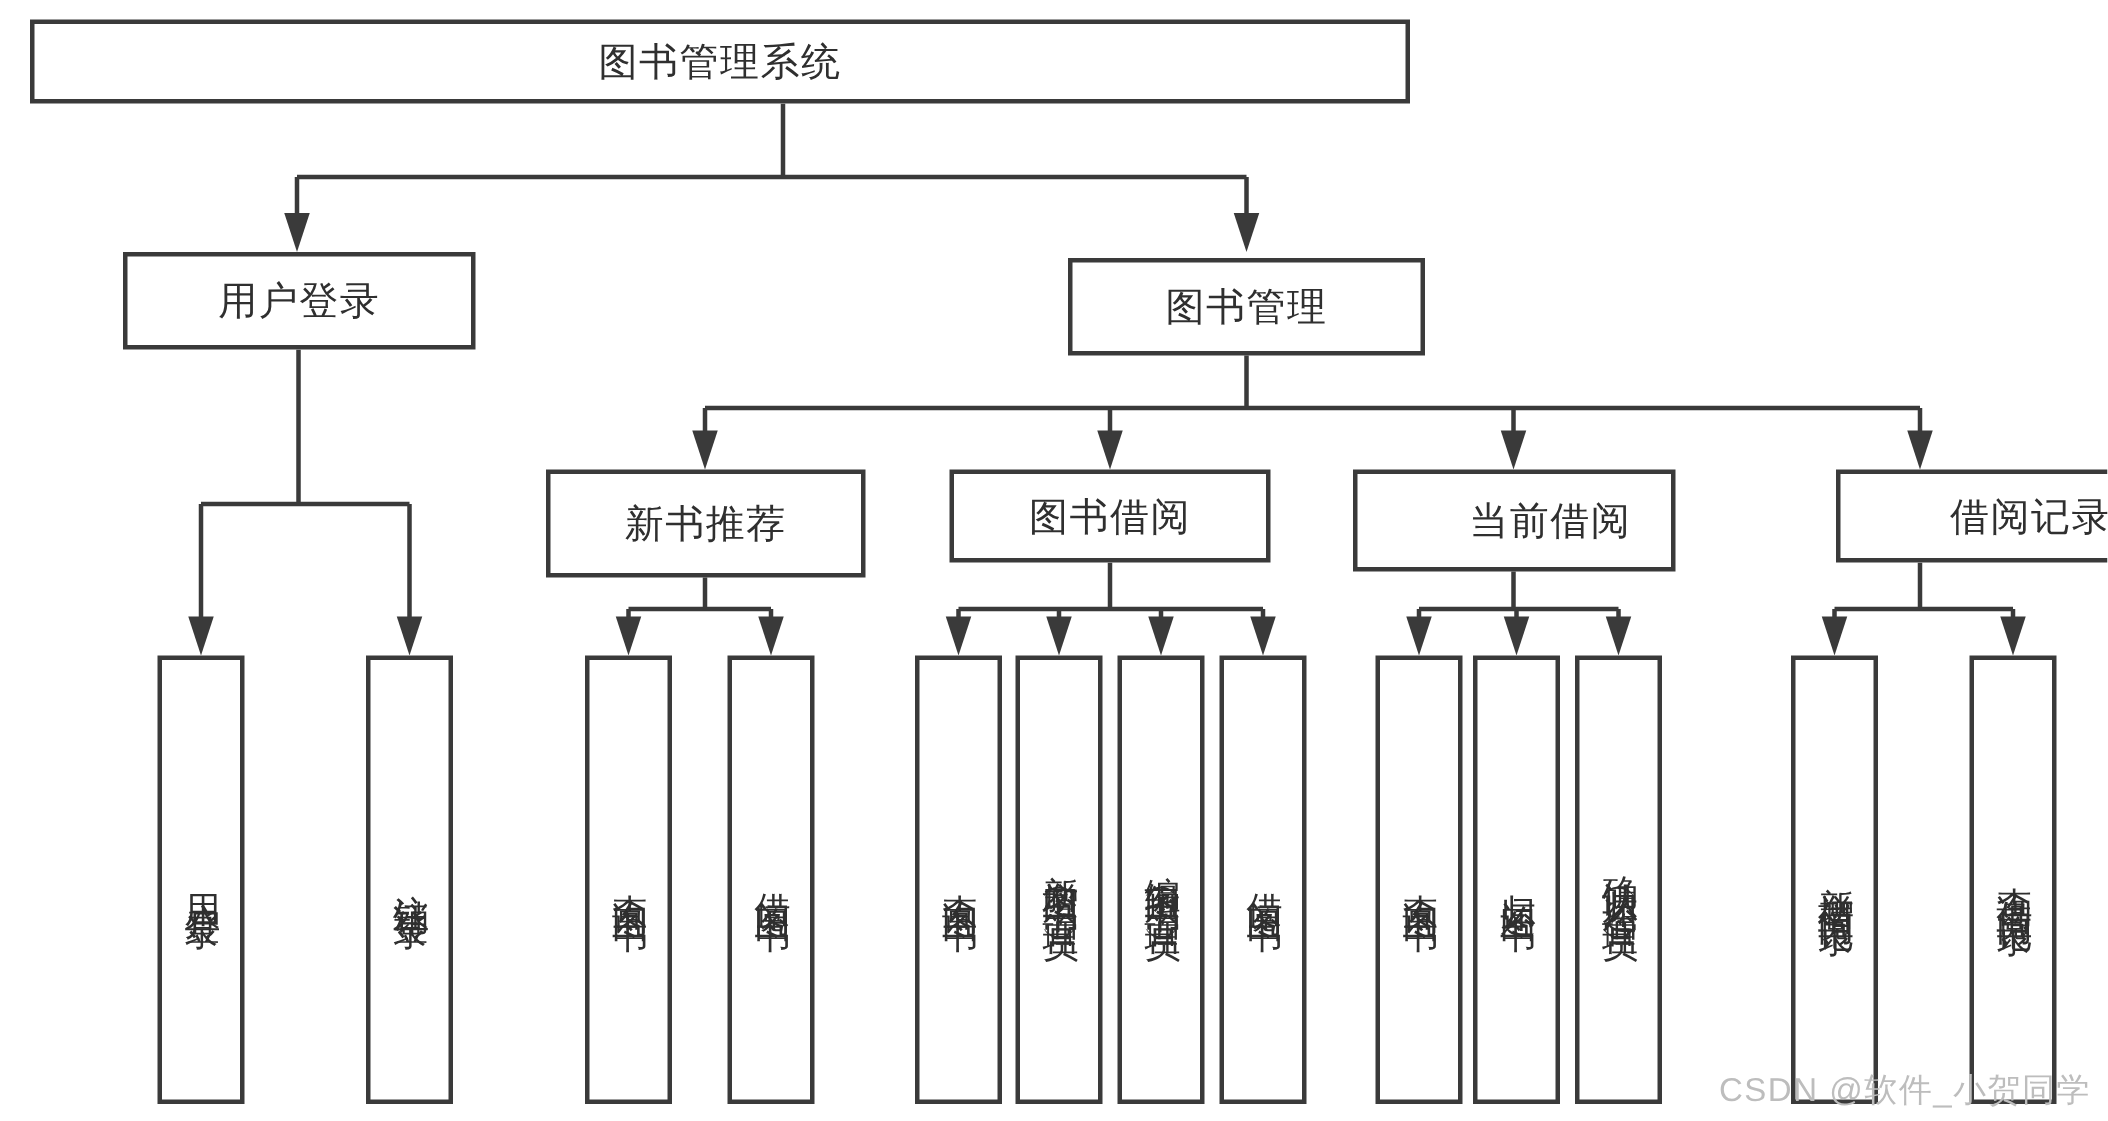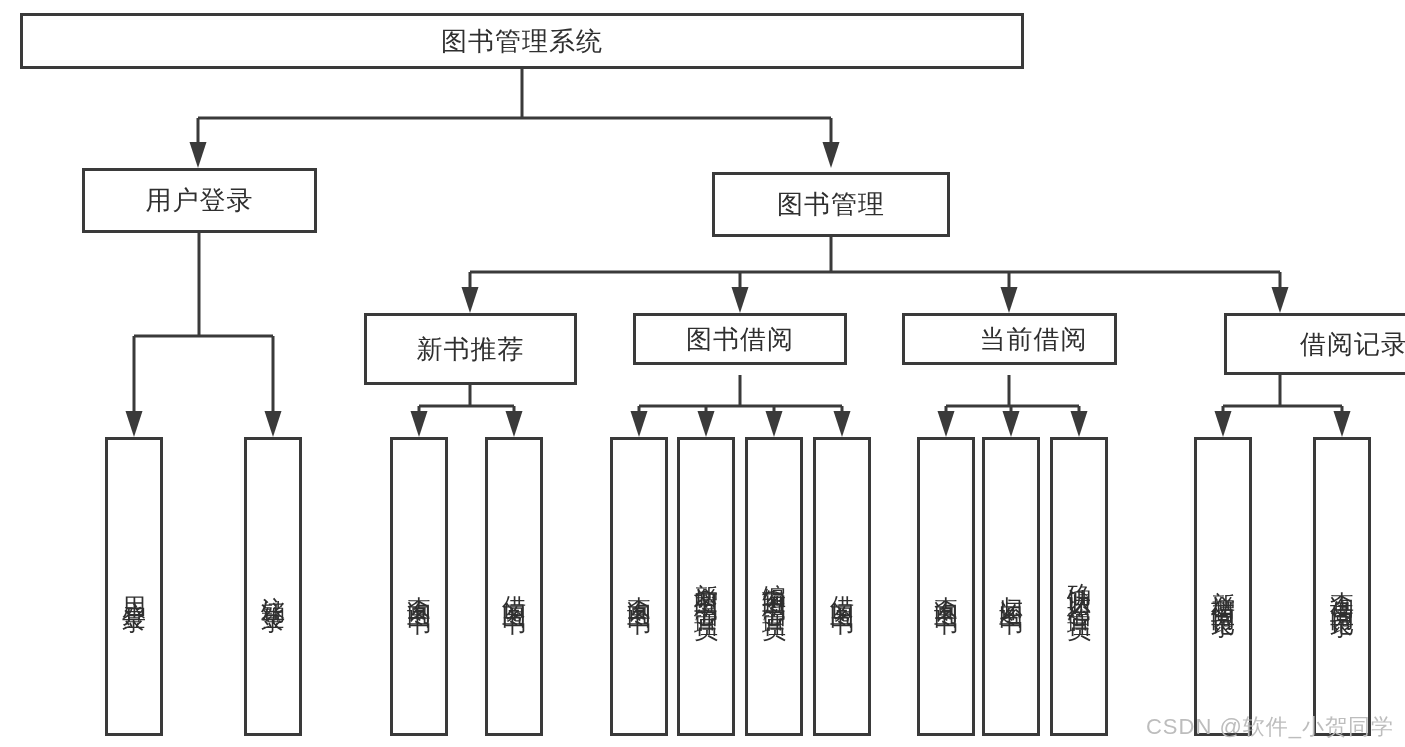--- a/index.html
+++ b/index.html
@@ -54,28 +54,28 @@
   .leaf .vlabel {
     writing-mode: vertical-rl;
     text-orientation: mixed;
     font-size: 24px;
     letter-spacing: 5px;
     line-height: 1;
     color: #2f2f2f;
     white-space: nowrap;
   }
   
-  #root-box        { left: 20px;   top: 13px;  width: 1004px; height: 56px; }
+  #root-box        { left: 20px;   top: 13px;  width: 920px; height: 56px; }
   
   #user-login-box  { left: 82px;   top: 168px; width: 235px;  height: 65px; }
   #book-mgmt-box   { left: 712px;  top: 172px; width: 238px;  height: 65px; }
   
   #new-books-box      { left: 364px;  top: 313px; width: 213px; height: 72px; }
-  #book-borrow-box    { left: 633px;  top: 313px; width: 214px; height: 52px; }
-  #current-borrow-box { left: 902px;  top: 313px; width: 215px; height: 52px; padding-left: 48px; }
+  #book-borrow-box    { left: 633px;  top: 313px; width: 214px; height: 62px; }
+  #current-borrow-box { left: 902px;  top: 313px; width: 215px; height: 68px; padding-left: 48px; }
   #borrow-records-box { left: 1224px; top: 313px; width: 260px; height: 62px; }
   
   #leaf-1  { left: 105px; }
   #leaf-2  { left: 244px; }
   #leaf-3  { left: 390px; }
   #leaf-4  { left: 485px; }
   #leaf-5  { left: 610px; }
   #leaf-6  { left: 677px; }
   #leaf-7  { left: 745px; }
   #leaf-8  { left: 813px; }

